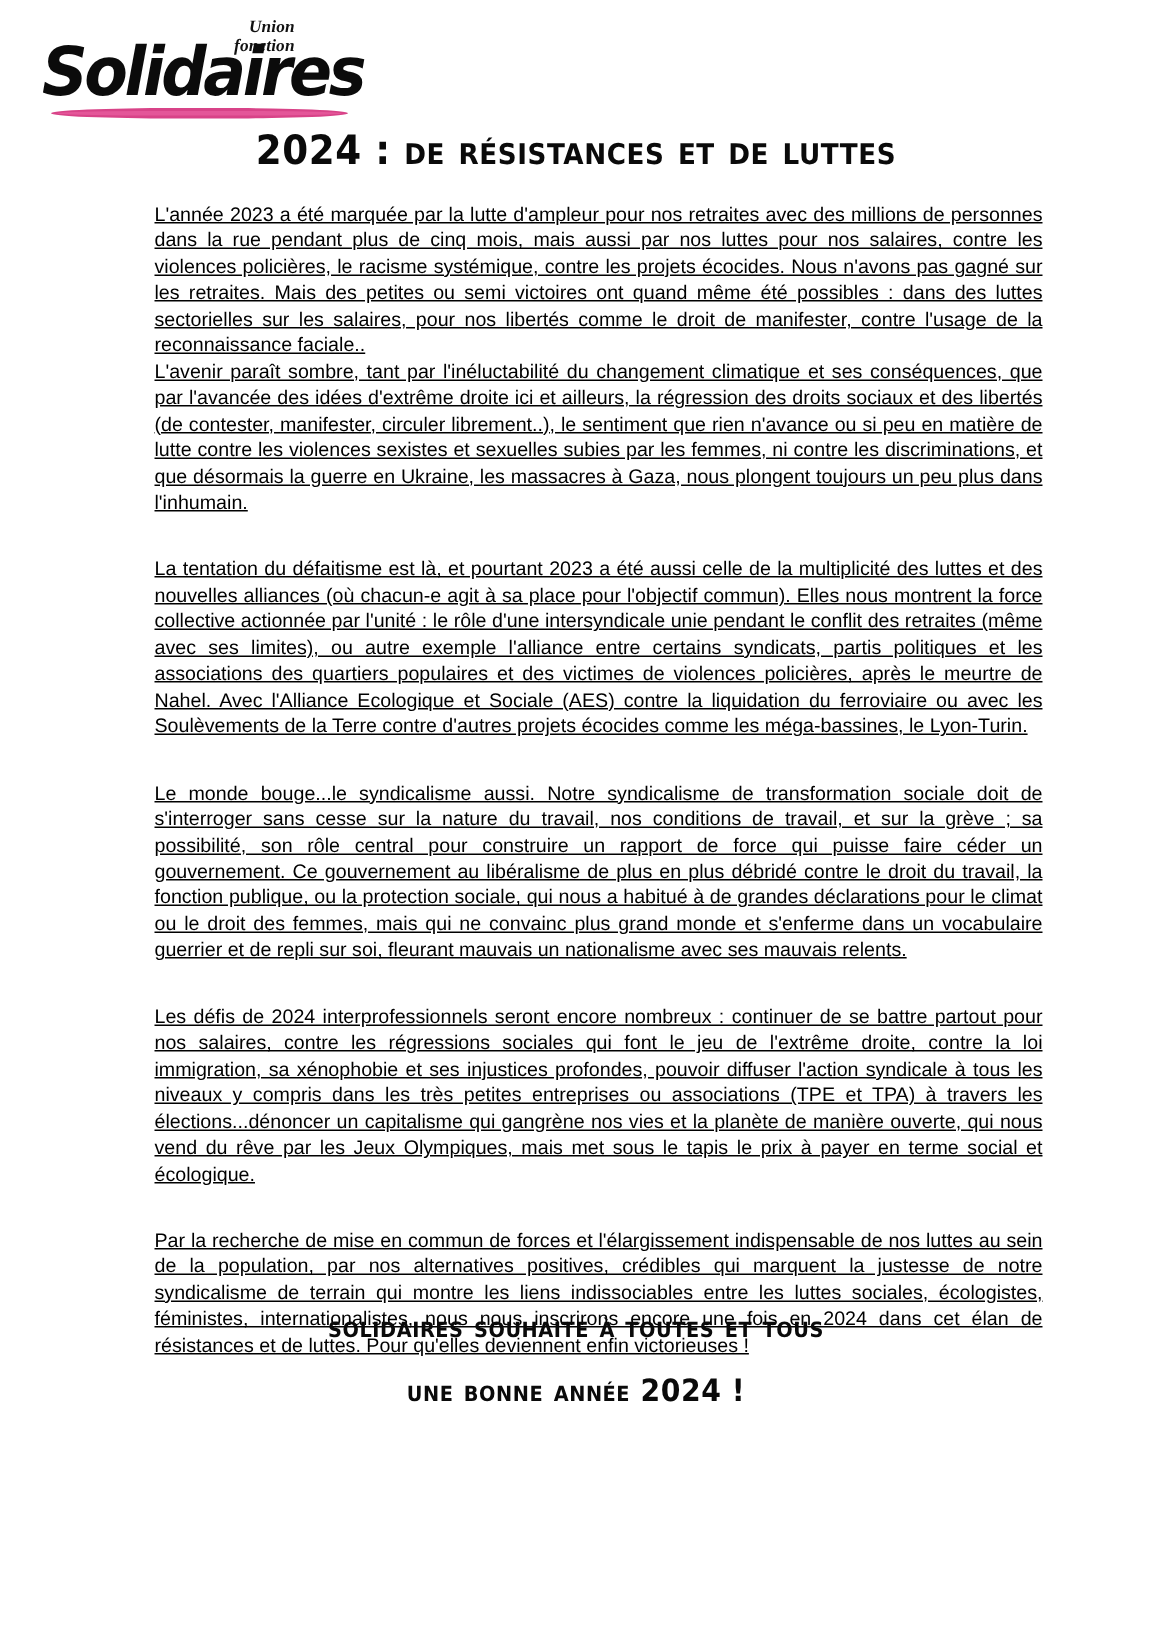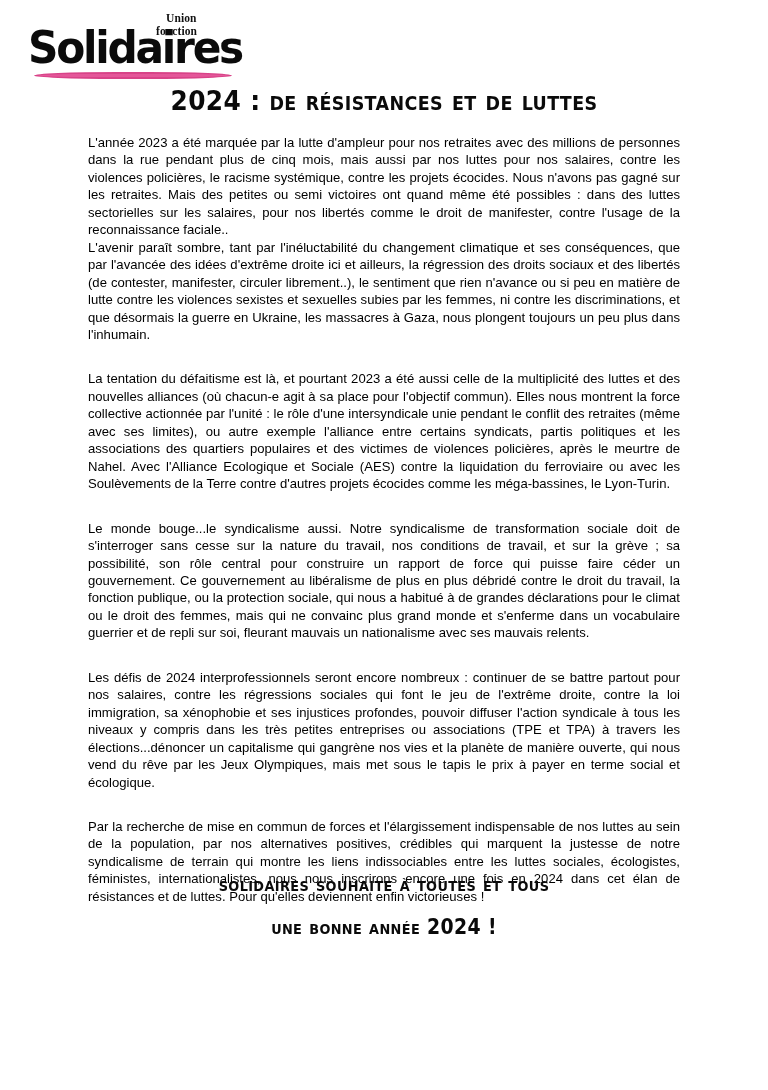--- a/index.html
+++ b/index.html
@@ -20,20 +20,21 @@
     color: #000000;
   }
 
   
   .logo-block {
     position: absolute;
     left: 28px;
     top: 8px;
     width: 230px;
     height: 72px;
+    font-style: italic;
   }
 
   .logo-union {
     position: absolute;
     left: 128px;
     top: 4px;
     width: 100px;
     font-family: "Liberation Serif", serif;
     font-weight: 700;
     font-size: 11.5px;
@@ -100,23 +101,24 @@
     top: 86px;
     text-align: center;
     font-size: 27px;
     line-height: 30px;
     transform-origin: center top;
   }
 
   
   .body-col {
     position: absolute;
-    left: 88px;
+    left: 103px;
     top: 134px;
     width: 592px;
+    text-decoration: underline;
   }
 
   .para {
     margin: 0;
     font-size: 13.1px;
     line-height: 17.45px;
     text-align: justify;
     text-justify: inter-word;
     color: #000000;
     hyphens: none;

